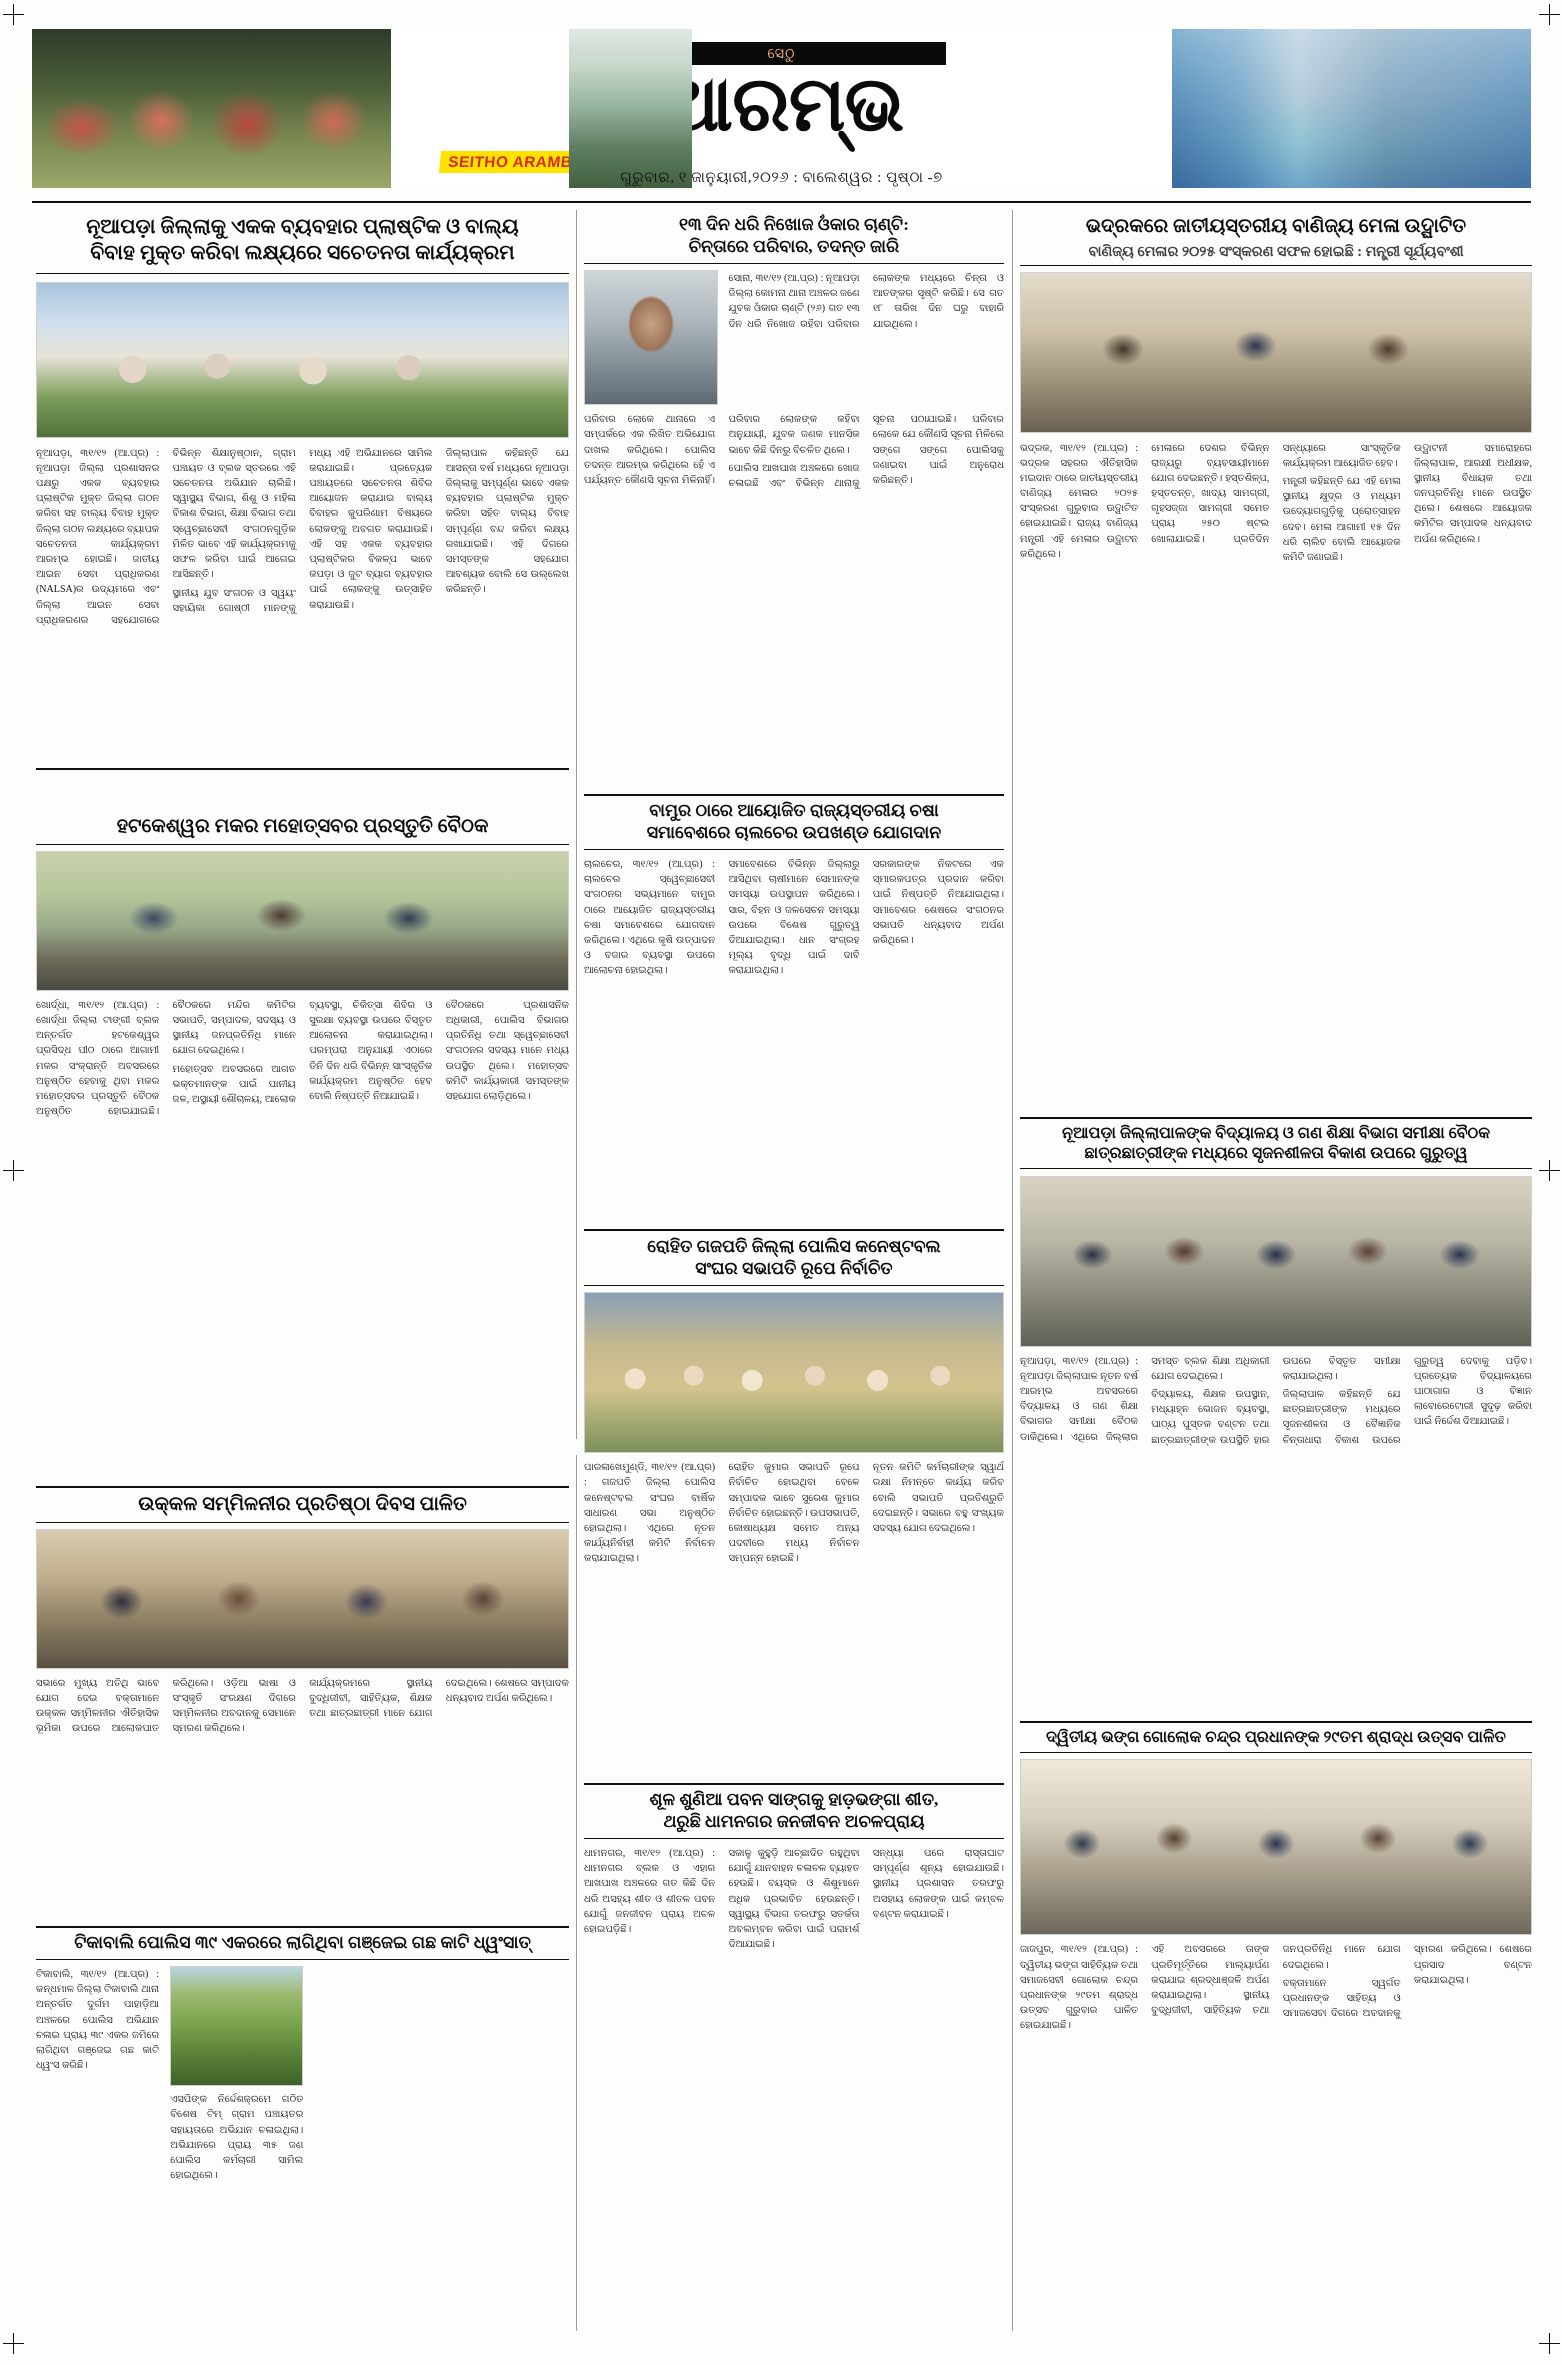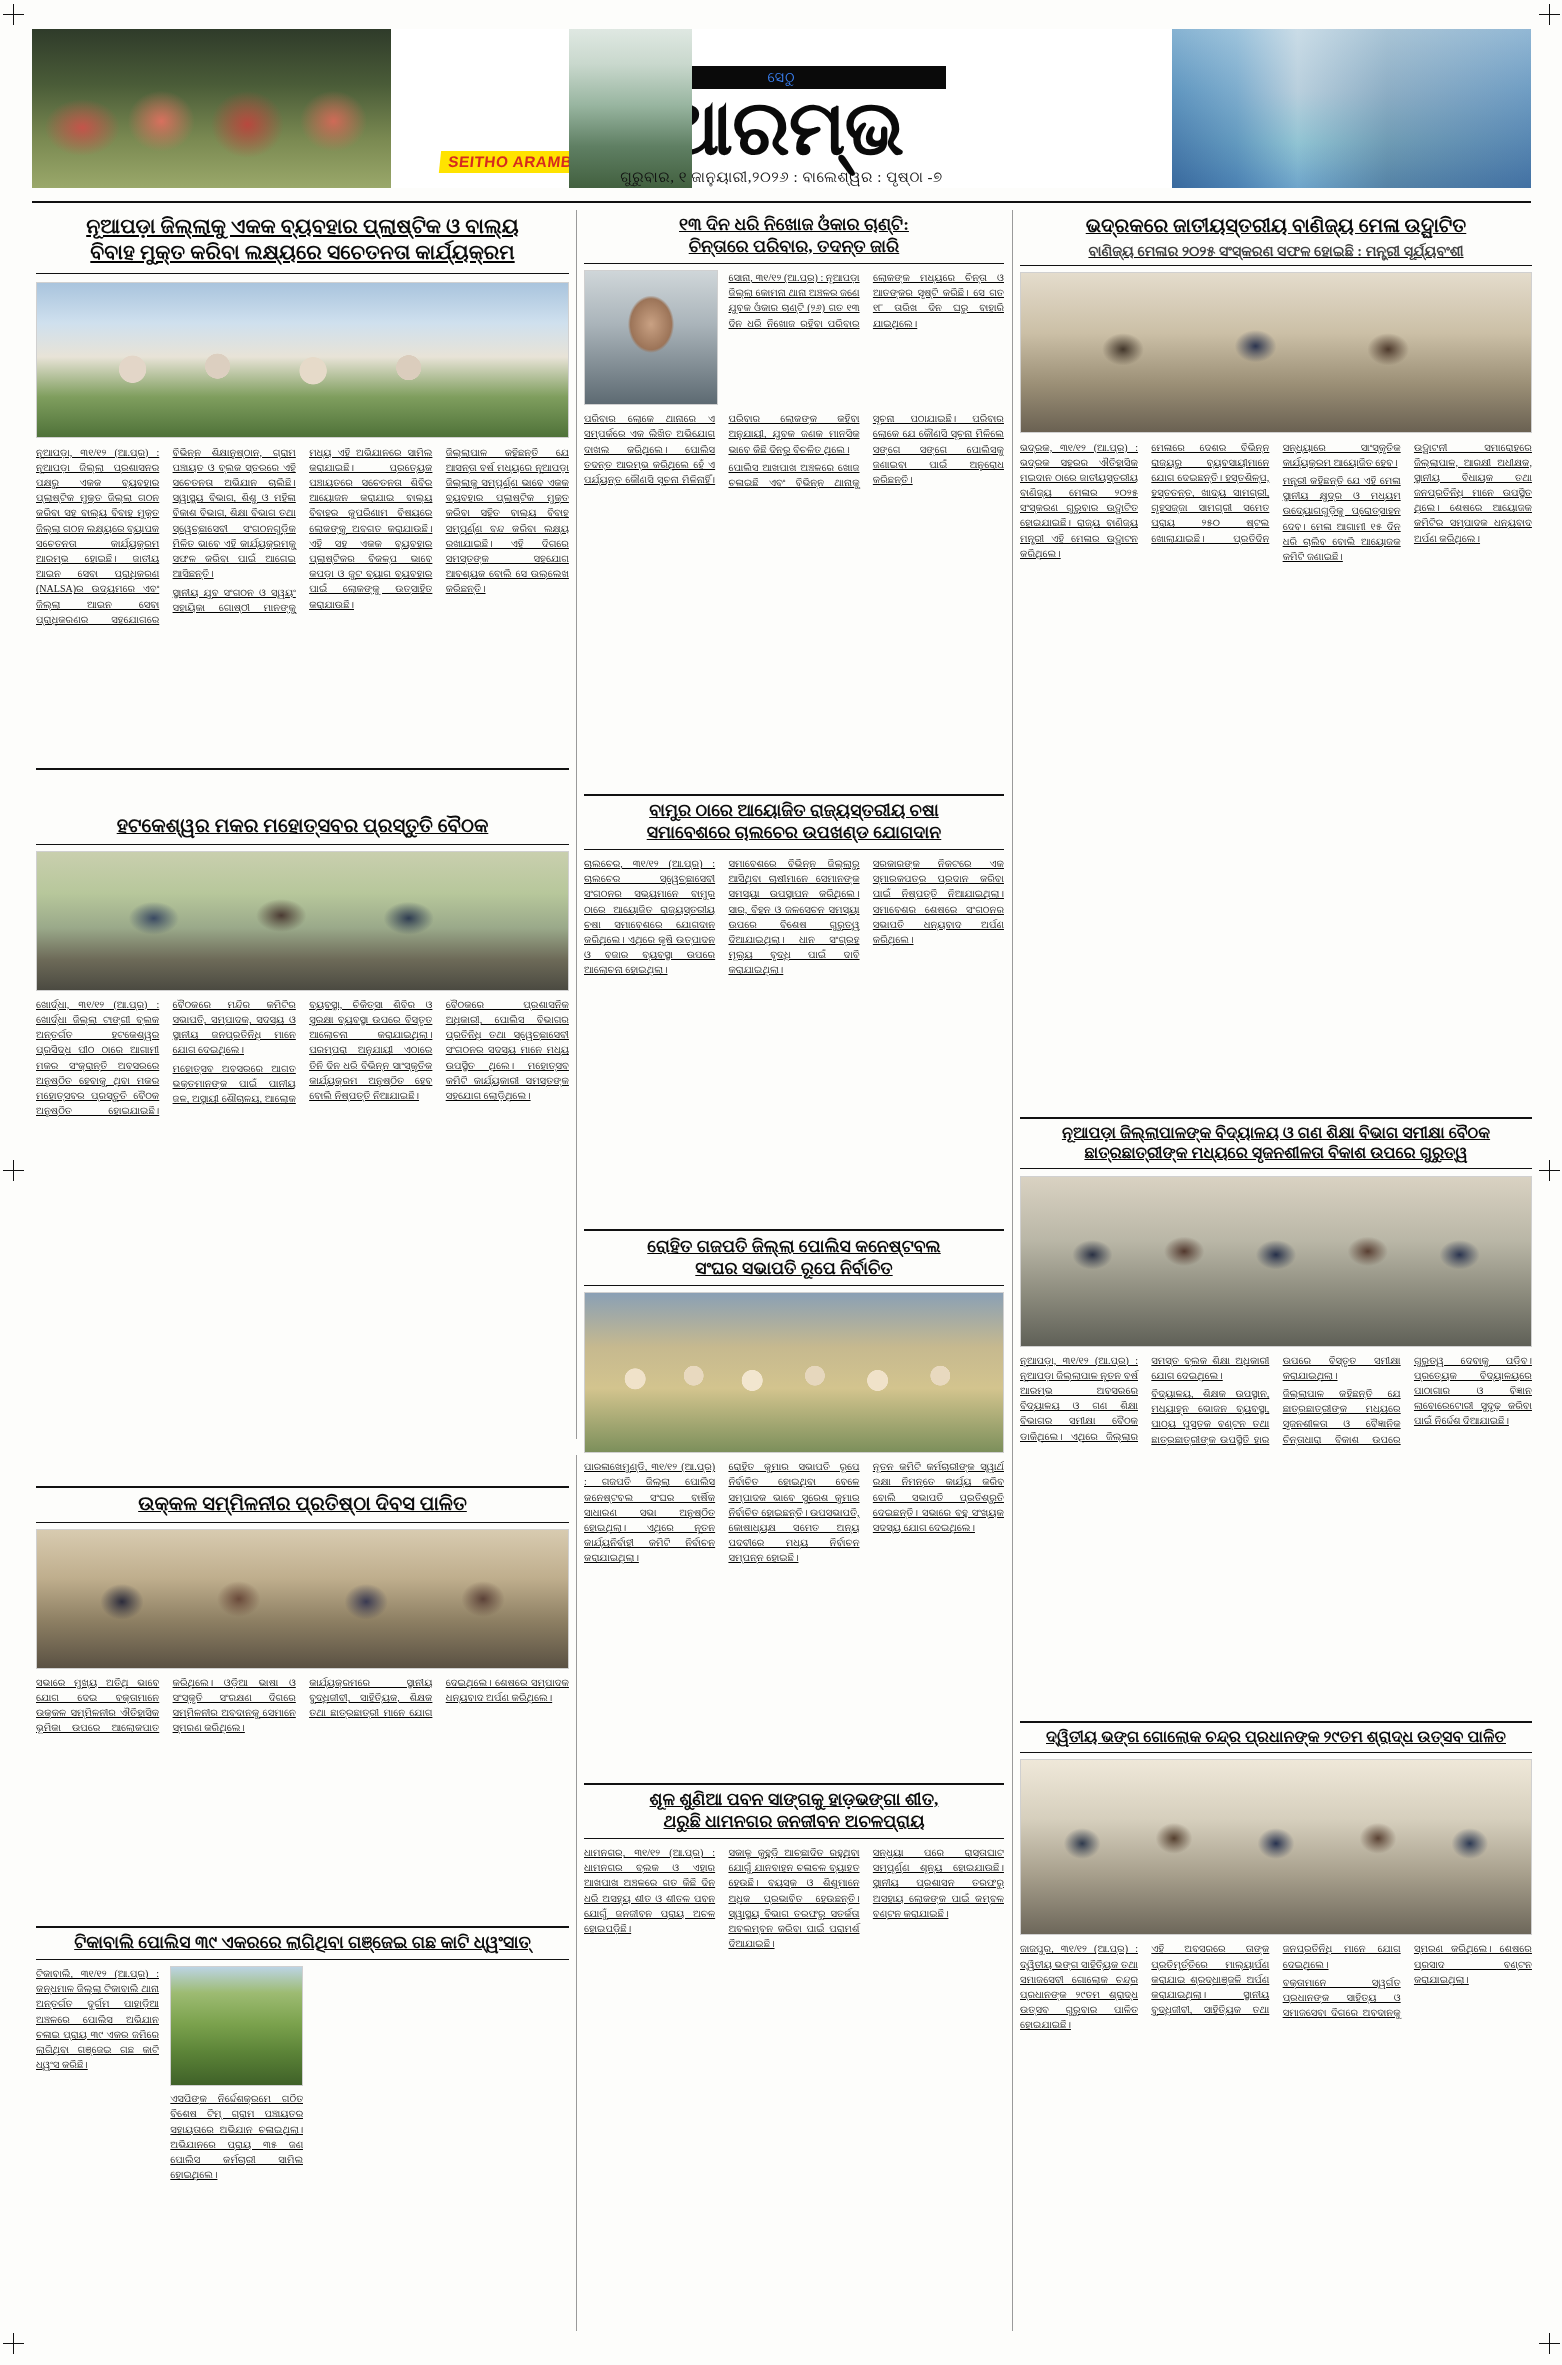--- a/index.html
+++ b/index.html
@@ -47,25 +47,25 @@
   .mh-center {
     flex: 1;
     position: relative;
     display: flex;
     flex-direction: column;
     align-items: center;
     justify-content: flex-start;
     background: #ffffff;
   }
   .mh-strip {
-    margin-top: 37px;
+    margin-top: 13px;
     width: 328px;
     height: 22.5px;
     background: #0a0a0a;
-    color: #3b82f6;
+    color: #fdba74;
     display: flex;
     align-items: center;
     justify-content: center;
     font-family: "Liberation Serif", serif;
     font-size: 14.3px;
     letter-spacing: 1px;
   }
   .mh-title {
     margin-top: 1px;
     font-family: "Liberation Serif", serif;
@@ -130,21 +130,21 @@
   }
 
   
   .colrule {
     position: absolute;
     width: 1px;
     background: #9a9a9a;
   }
 
   
-  .article { position: absolute; text-decoration: underline; }
+  .article { position: absolute; }
 
   .hl {
     font-family: "Liberation Serif", serif;
     font-weight: bold;
     color: #0b0b0b;
     text-align: center;
     line-height: 1.26;
   }
   .hl-xl { font-size: 20.5px; }
   .hl-lg { font-size: 19.5px; }

